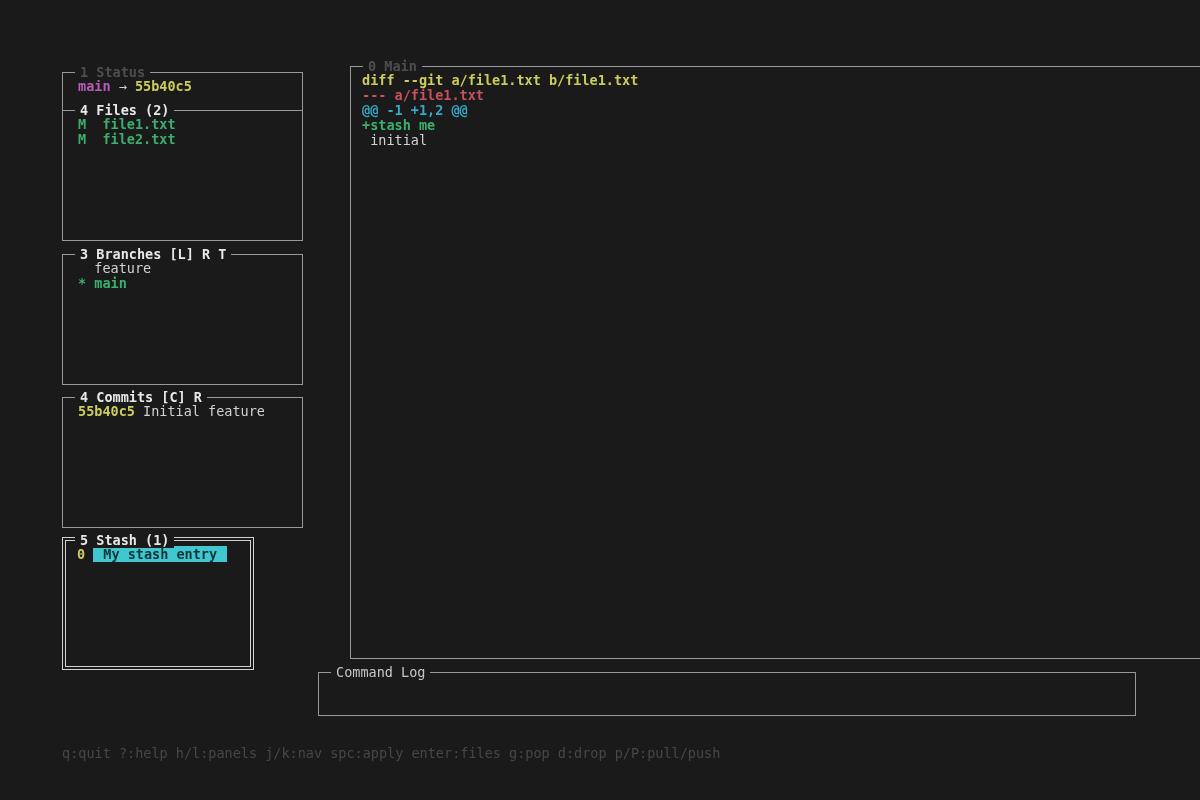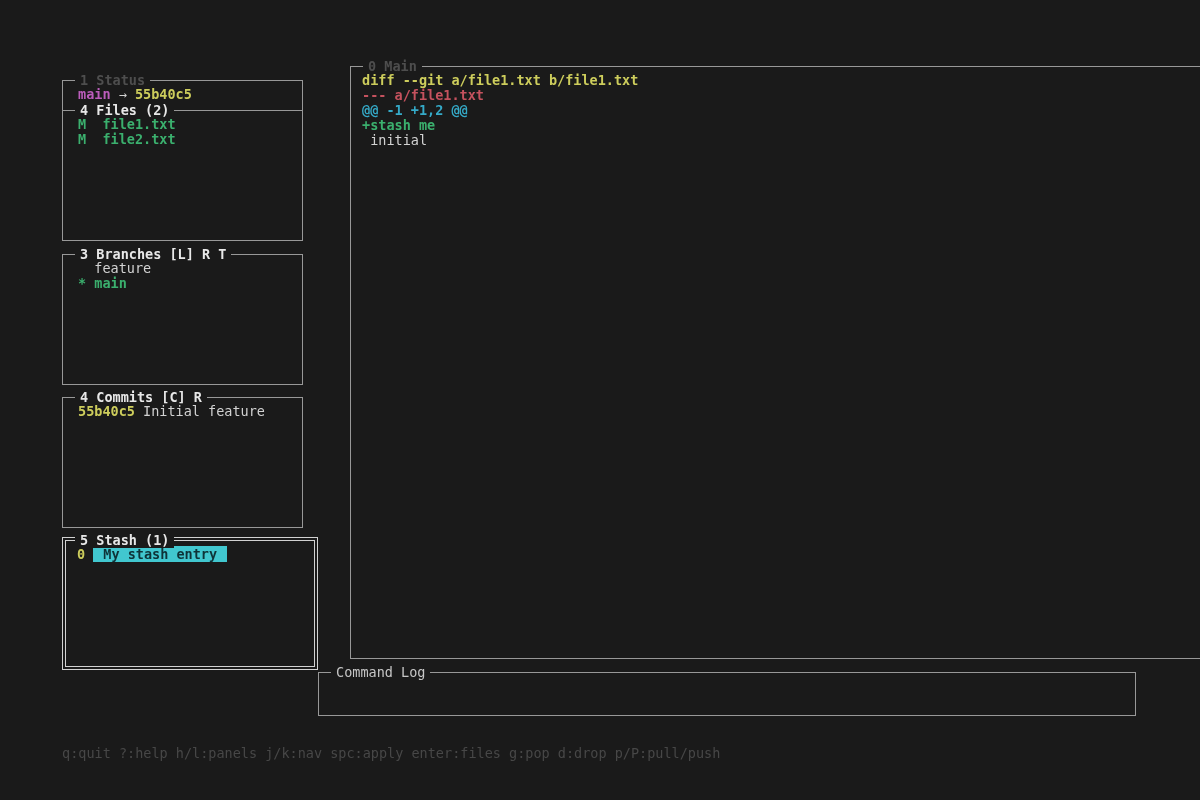--- a/index.html
+++ b/index.html
@@ -64,21 +64,21 @@
   .l-added{color:var(--green); font-weight:bold;}
   
   #help-bar{
     position:absolute; left:62px; top:746px;
     color:var(--help); white-space:pre;
   }
 </style>
 </head>
 <body>
 
-<div class="panel" id="status-panel" style="left:62px; top:80px; width:241px; height:44px;">
+<div class="panel" id="status-panel" style="left:62px; top:72px; width:241px; height:44px;">
   <span class="panel-title dim">1 Status</span>
   <div class="panel-content">
     <div class="row"><span class="branch-name">main</span><span class="status-arrow">→</span><span class="status-hash">55b40c5</span></div>
   </div>
 </div>
 
 <div class="panel" id="files-panel" style="left:62px; top:110px; width:241px; height:131px;">
   <span class="panel-title">4 Files (2)</span>
   <div class="panel-content">
 
@@ -97,21 +97,21 @@
 </div>
 
 <div class="panel" id="commits-panel" style="left:62px; top:397px; width:241px; height:131px;">
   <span class="panel-title">4 Commits [C] R</span>
   <div class="panel-content">
 
   <div class="row"><span class="chash">55b40c5</span><span class="cmsg">Initial feature</span></div>
     </div>
 </div>
 
-<div class="panel focused" id="stash-panel" style="left:62px; top:537px; width:256px; height:133px;">
+<div class="panel focused" id="stash-panel" style="left:62px; top:537px; width:192px; height:133px;">
   <span class="panel-title">5 Stash (1)</span>
   <div class="panel-content">
 
   <div class="row selected"><span class="sidx">0</span><span class="smsg">My stash entry</span></div>
     </div>
 </div>
 
 <div class="panel" id="main-panel" style="left:318px; top:66px; width:881px; height:593px;margin-left:32px;">
   <span class="panel-title dim">0 Main</span>
   <div class="panel-content">

